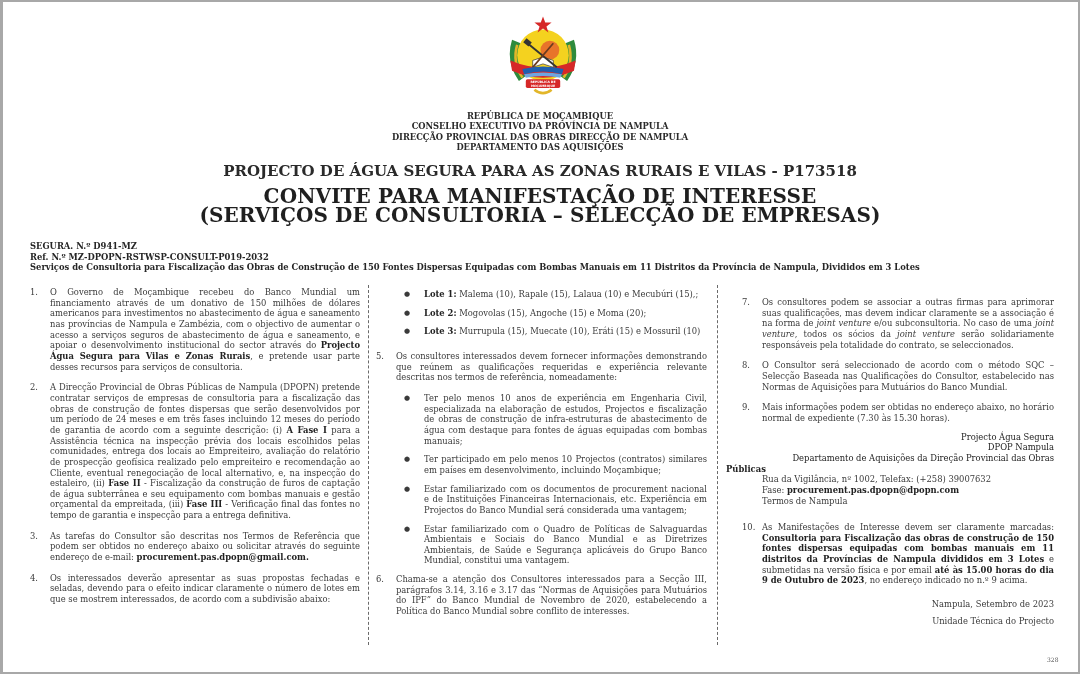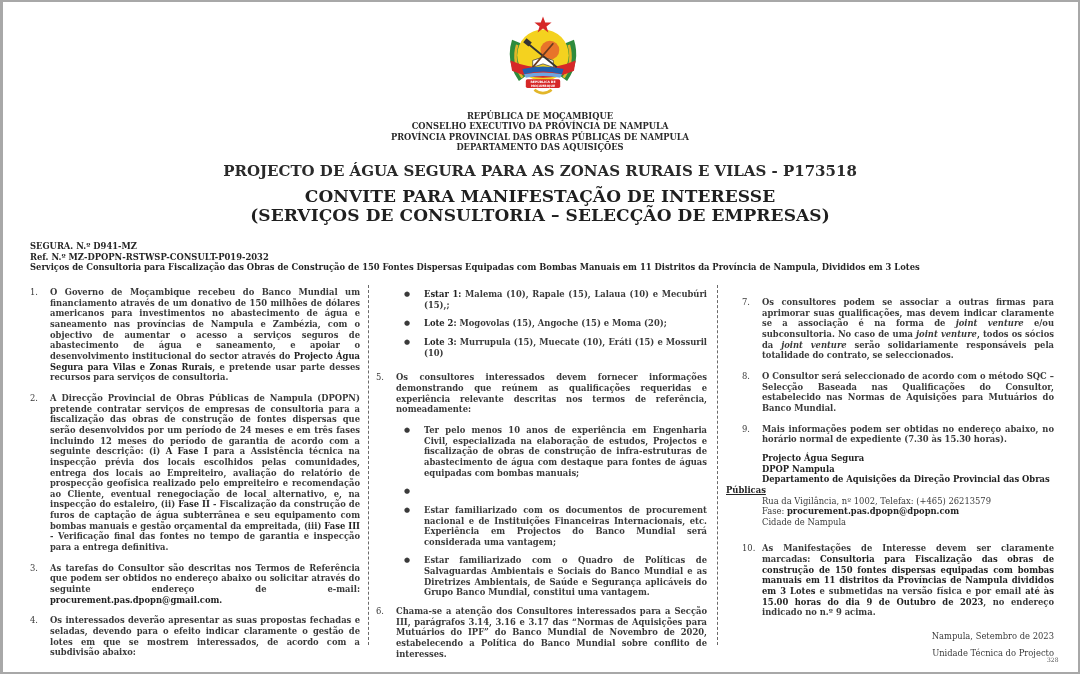--- a/index.html
+++ b/index.html
@@ -4,38 +4,38 @@
 <style>
   html, body { margin:0; padding:0; }
   body { width:1080px; height:674px; background:#ffffff; overflow:hidden; position:relative;
          font-family:"DejaVu Serif","Liberation Serif",serif; color:#2b2b2b; }
   .frame { position:absolute; left:0; top:0; width:1080px; height:674px; box-sizing:border-box;
            border-top:2px solid #a8a8a8; border-left:3px solid #a8a8a8; border-right:2px solid #a8a8a8; border-bottom:2px solid #a8a8a8; }
   .emblem { position:absolute; left:500px; top:14px; width:86px; height:86px; }
   .hdr { position:absolute; left:0; width:1080px; text-align:center; font-weight:bold; }
   .org { top:111px; font-size:8.3px; line-height:10.4px; color:#2a2a2a; }
   .proj { top:162px; font-size:15px; color:#2a2a2a; }
-  .title { top:187px; font-size:17px; line-height:19px; color:#1f1f1f; letter-spacing:0.1px; }
+  .title { top:187px; font-size:20px; line-height:19px; color:#1f1f1f; letter-spacing:0.1px; }
   .refs { position:absolute; left:30px; top:241px; font-size:8.4px; line-height:10.6px; font-weight:bold; color:#262626; }
   .col { position:absolute; top:287px; font-size:8.4px; line-height:10.65px; color:#3a3a3a; }
   .col1 { left:30px; width:330px; }
   .col2 { left:376px; width:331px; top:289px; }
   .col3 { left:742px; width:312px; top:297px; }
   .item { display:flex; margin-bottom:10px; }
   .num { width:20px; flex:0 0 20px; }
-  .txt { flex:1; text-align:justify;font-weight:bold; }
+  .txt { flex:1; text-align:justify; }
   .bul { display:flex; margin-bottom:8px; padding-left:28px; }
   .bul .dot { width:20px; flex:0 0 20px; font-size:7px; line-height:10.65px; }
   .bul .txt { text-align:justify; }
   b { color:#222; }
   .divider { position:absolute; top:285px; width:0; height:360px; border-left:1px dashed #6a6a6a; }
   .d1 { left:368px; } .d2 { left:717px; }
   .addr { margin:-2px 0 16px 20px; }
-  .addr .bold { font-weight:bold; color:#222; }
-  .addr .pub { margin-left:-36px; font-weight:bold; color:#222;text-decoration:underline; }
+  .addr .bold { font-weight:normal; color:#222;text-align:right; }
+  .addr .pub { margin-left:-36px; font-weight:bold; color:#222; }
   .sign { text-align:right; margin-top:4px; line-height:17px; padding-left:20px; }
   .pageno { position:absolute; left:1047px; top:656px; font-size:6px; color:#555; }
 </style>
 </head>
 <body>
 
 <div class="frame"></div>
 
 <svg class="emblem" viewBox="0 0 100 100">
 
@@ -62,21 +62,21 @@
   <text x="50" y="80.5" font-size="3.6" text-anchor="middle" fill="#fff" font-family="'DejaVu Sans',sans-serif" font-weight="bold">REPÚBLICA DE</text>
   <text x="50" y="84.6" font-size="3.6" text-anchor="middle" fill="#fff" font-family="'DejaVu Sans',sans-serif" font-weight="bold">MOÇAMBIQUE</text>
 
   <polygon points="50,3 52.6,10 60,10 54,14.5 56.3,21.5 50,17 43.7,21.5 46,14.5 40,10 47.4,10" fill="#d62828"></polygon>
   <path d="M40 88 Q50 96 60 88" stroke="#e2b62a" stroke-width="3" fill="none"></path>
 </svg>
 
 <div class="hdr org">
   <div>REPÚBLICA DE MOÇAMBIQUE</div>
   <div>CONSELHO EXECUTIVO DA PROVÍNCIA DE NAMPULA</div>
-  <div>PROVÍNCIA PROVINCIAL DAS OBRAS PÚBLICAS DE NAMPULA</div>
+  <div>DIRECÇÃO PROVINCIAL DAS OBRAS DIRECÇÃO DE NAMPULA</div>
   <div>DEPARTAMENTO DAS AQUISIÇÕES</div>
 </div>
 <div class="hdr proj">PROJECTO DE ÁGUA SEGURA PARA AS ZONAS RURAIS E VILAS - P173518</div>
 <div class="hdr title">
   <div>CONVITE PARA MANIFESTAÇÃO DE INTERESSE</div>
   <div>(SERVIÇOS DE CONSULTORIA – SELECÇÃO DE EMPRESAS)</div>
 </div>
 
 <div class="refs">
   <div>SEGURA. N.º D941-MZ</div>
@@ -95,47 +95,48 @@
   <div class="item">
     <span class="num">2.</span>
     <span class="txt"><span>A Direcção Provincial de Obras Públicas de Nampula (DPOPN) pretende contratar serviços de empresas de consultoria para a  fiscalização das obras de construção de fontes dispersas que serão desenvolvidos por um período de 24 meses e em três fases incluindo 12 meses do período de garantia de acordo com a seguinte descrição: (i) </span><b>A Fase I</b><span> para a Assistência técnica na inspecção prévia dos locais escolhidos pelas comunidades, entrega dos locais ao Empreiteiro, avaliação do relatório de prospecção geofísica realizado pelo empreiteiro e recomendação ao Cliente, eventual renegociação de local alternativo, e, na inspecção do estaleiro, (ii) </span><b>Fase II</b><span> - Fiscalização da construção de furos de captação de água subterrânea e seu equipamento com bombas manuais e gestão orçamental da empreitada, (iii) </span><b>Fase III</b><span> - Verificação final das fontes no tempo de garantia e inspecção para a entrega definitiva.</span></span>
   </div>
   <div class="item" style="margin-top:4px">
     <span class="num">3.</span>
     <span class="txt"><span>As tarefas do Consultor são descritas nos Termos de Referência que podem ser obtidos no endereço abaixo ou solicitar através do seguinte endereço de e-mail: </span><b>procurement.pas.dpopn@gmail.com.</b></span>
   </div>
   <div class="item">
     <span class="num">4.</span>
-    <span class="txt">Os interessados deverão apresentar as suas propostas fechadas e seladas, devendo para o efeito indicar claramente o gestão de lotes em que se mostrem interessados, de acordo com a subdivisão abaixo:</span>
+    <span class="txt">Os interessados deverão apresentar as suas propostas fechadas e seladas, devendo para o efeito indicar claramente o número de lotes em que se mostrem interessados, de acordo com a subdivisão abaixo:</span>
   </div>
 </div>
 
 <div class="col col2">
   <div class="bul">
       <span class="dot">●</span>
-      <span class="txt"><b>Estar 1:</b><span> Malema (10), Rapale (15), Lalaua (10) e Mecubúri (15),;</span></span>
+      <span class="txt"><b>Lote 1:</b><span> Malema (10), Rapale (15), Lalaua (10) e Mecubúri (15),;</span></span>
     </div>
   <div class="bul">
       <span class="dot">●</span>
       <span class="txt"><b>Lote 2:</b><span> Mogovolas (15), Angoche (15) e Moma (20);</span></span>
     </div>
   <div class="bul" style="margin-bottom:14px">
       <span class="dot">●</span>
       <span class="txt"><b>Lote 3:</b><span> Murrupula (15), Muecate (10), Eráti (15) e Mossuril (10)</span></span>
     </div>
   <div class="item">
     <span class="num">5.</span>
     <span class="txt">Os consultores interessados devem fornecer informações demonstrando que reúnem as qualificações requeridas e experiência relevante descritas nos termos de referência, nomeadamente:</span>
   </div>
   <div class="bul">
       <span class="dot">●</span>
       <span class="txt">Ter pelo menos 10 anos de experiência em Engenharia Civil, especializada na elaboração de estudos, Projectos e fiscalização de obras de construção de infra-estruturas de abastecimento de água com destaque para fontes de águas equipadas com bombas manuais;</span>
     </div>
   <div class="bul">
       <span class="dot">●</span>
+      <span class="txt">Ter participado em pelo menos 10 Projectos (contratos) similares em países em desenvolvimento, incluindo Moçambique;</span>
     </div>
   <div class="bul">
       <span class="dot">●</span>
       <span class="txt">Estar familiarizado com os documentos de procurement nacional e de Instituições Financeiras Internacionais, etc. Experiência em Projectos do Banco Mundial será considerada uma vantagem;</span>
     </div>
   <div class="bul">
       <span class="dot">●</span>
       <span class="txt">Estar familiarizado com o Quadro de Políticas de Salvaguardas Ambientais e Sociais do Banco Mundial e as Diretrizes Ambientais, de Saúde e Segurança aplicáveis do Grupo Banco Mundial, constitui uma vantagem.</span>
     </div>
   <div class="item">
@@ -155,23 +156,23 @@
   </div>
   <div class="item">
     <span class="num">9.</span>
     <span class="txt">Mais informações podem ser obtidas no endereço abaixo, no horário normal de expediente (7.30 às 15.30 horas).</span>
   </div>
   <div class="addr">
     <div class="bold">Projecto Água Segura</div>
     <div class="bold">DPOP Nampula</div>
     <div class="bold">Departamento de Aquisições da Direção Provincial das Obras</div>
     <div class="pub">Públicas</div>
-    <div>Rua da Vigilância, nº 1002, Telefax: (+465) 26213579</div>
+    <div>Rua da Vigilância, nº 1002, Telefax: (+258) 39007632</div>
     <div><span>Fase: </span><b>procurement.pas.dpopn@dpopn.com</b></div>
-    <div>Cidade de Nampula</div>
+    <div>Termos de Nampula</div>
   </div>
   <div class="item">
     <span class="num">10.</span>
     <span class="txt"><span>As Manifestações de Interesse devem ser claramente marcadas: </span><b>Consultoria para Fiscalização das obras de construção de 150 fontes dispersas equipadas com bombas manuais em 11 distritos da Províncias de Nampula divididos em 3 Lotes</b><span> e submetidas na versão física e por email </span><b>até às 15.00 horas do dia 9 de Outubro de 2023</b><span>, no endereço indicado no n.º 9 acima.</span></span>
   </div>
   <div class="sign">
     <div>Nampula, Setembro de 2023</div>
     <div>Unidade Técnica do Projecto</div>
   </div>
 </div>

